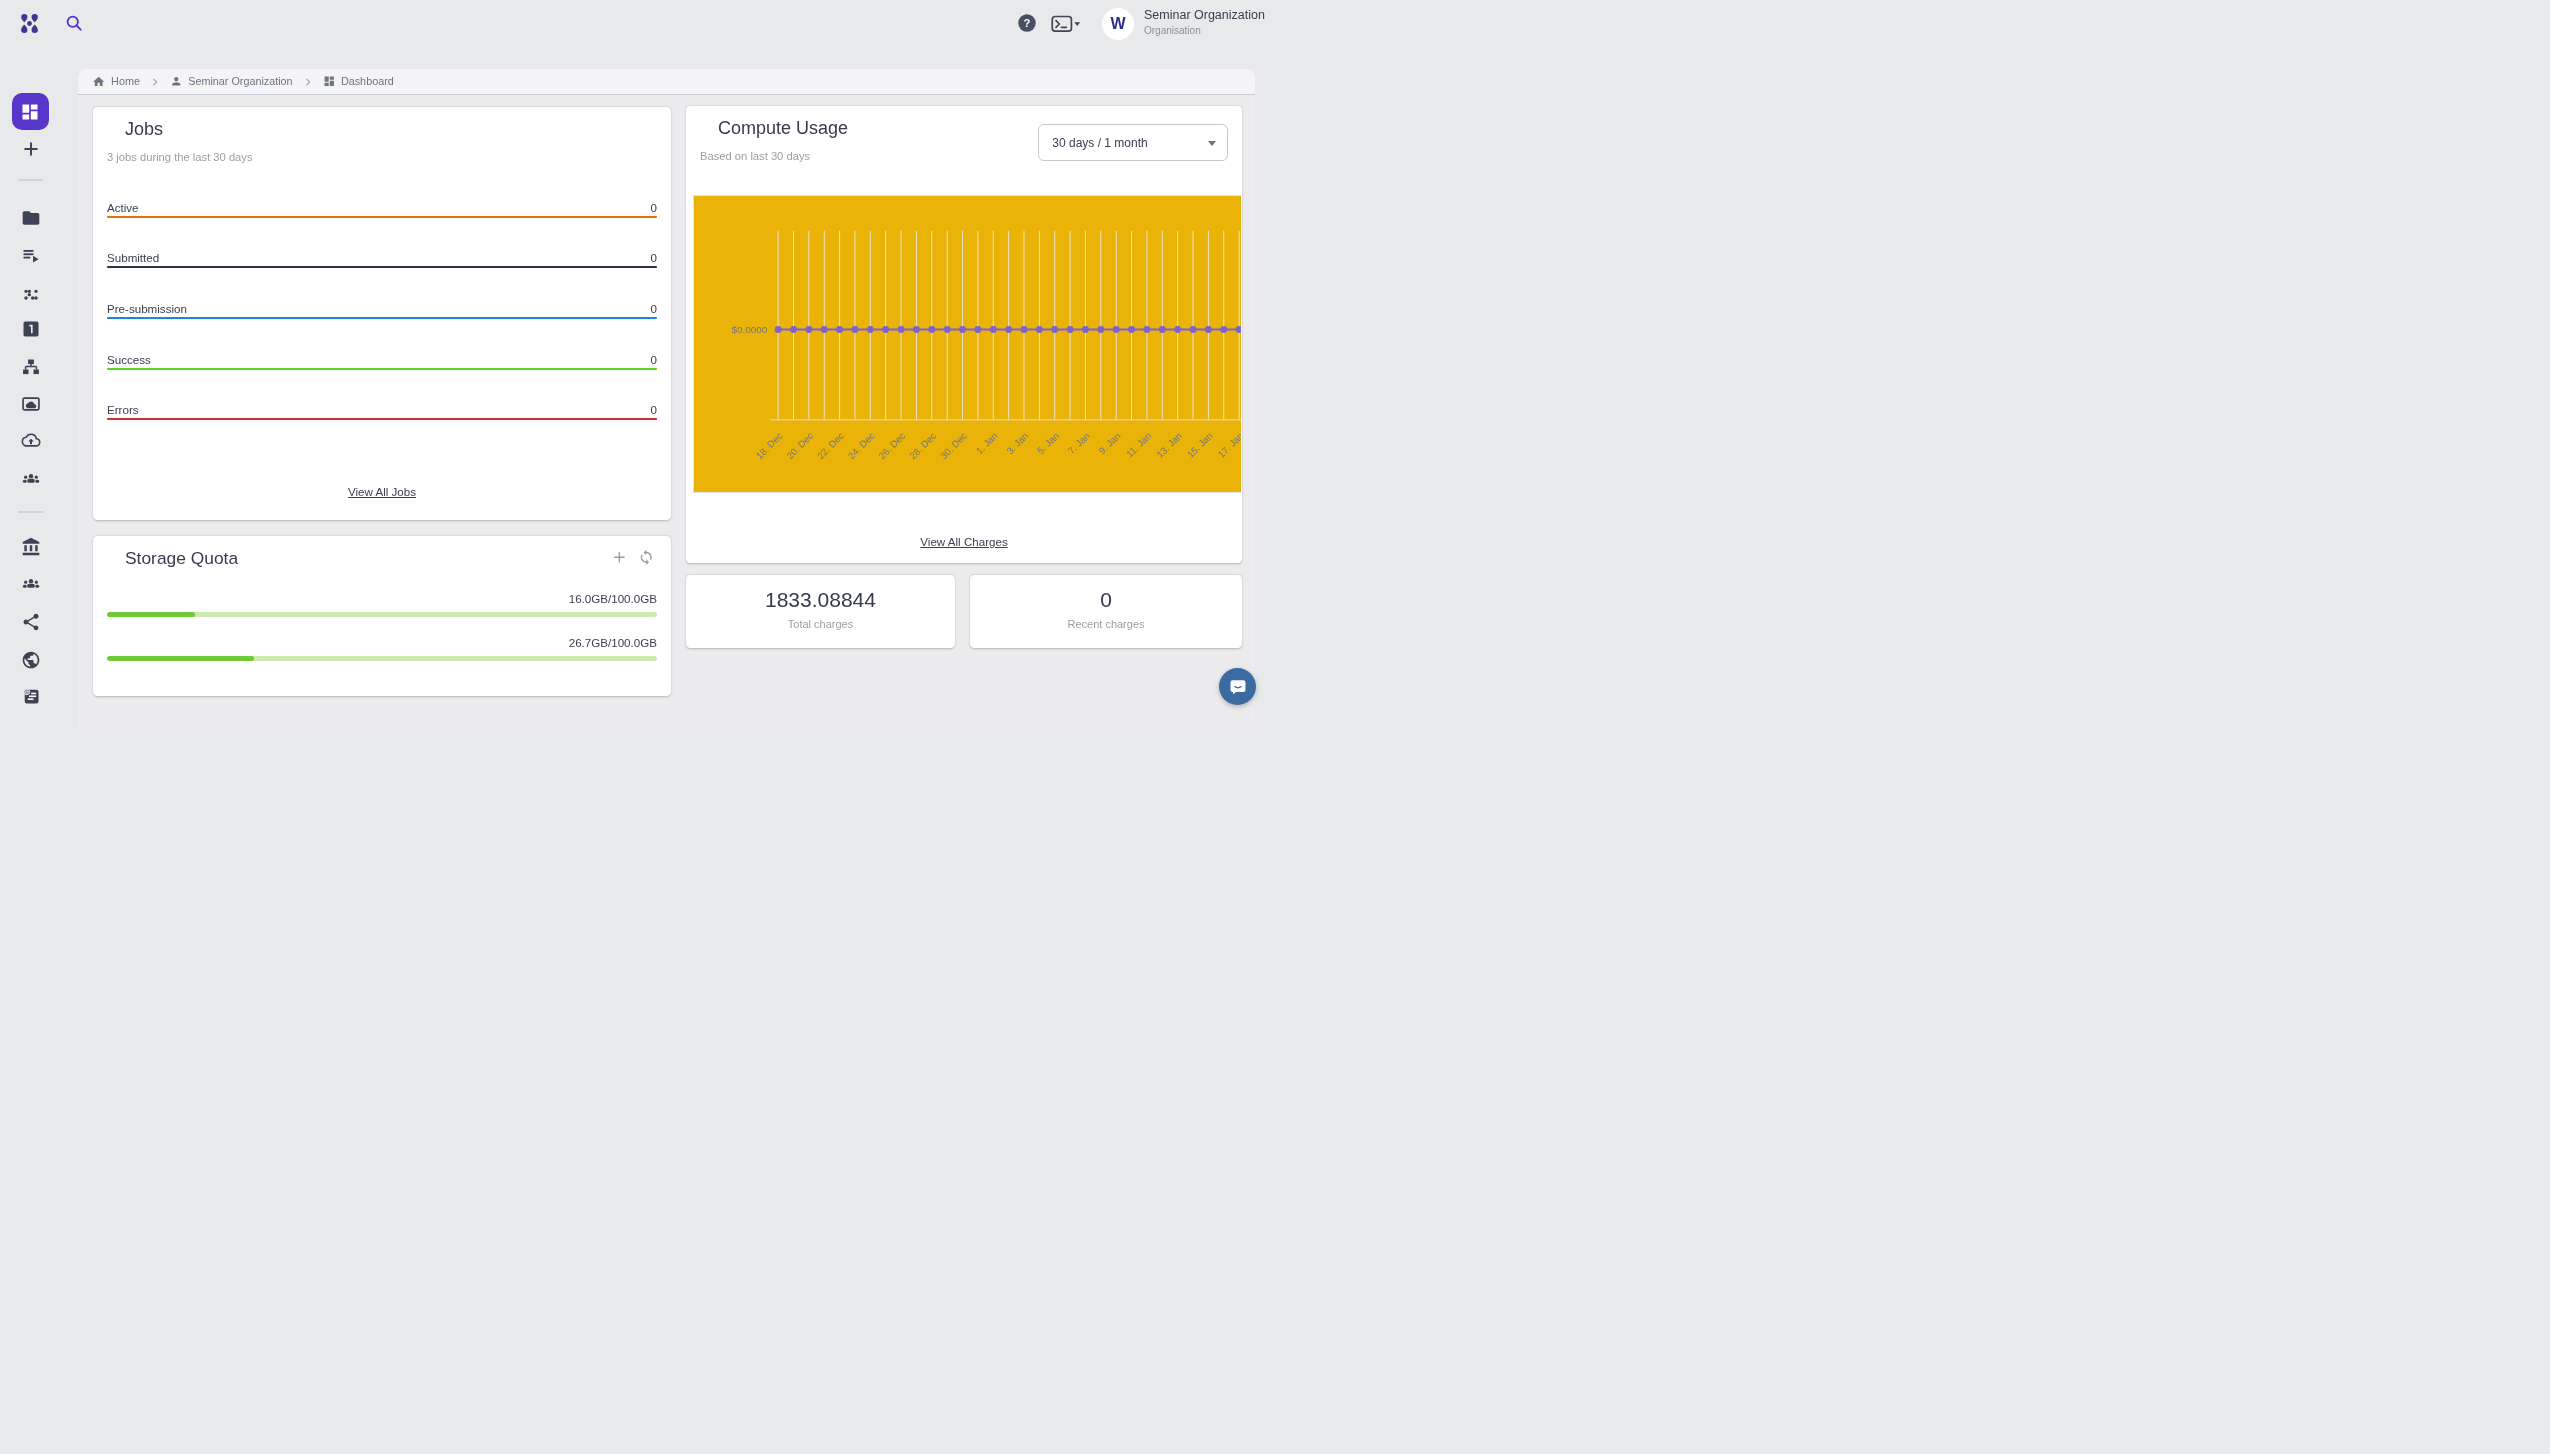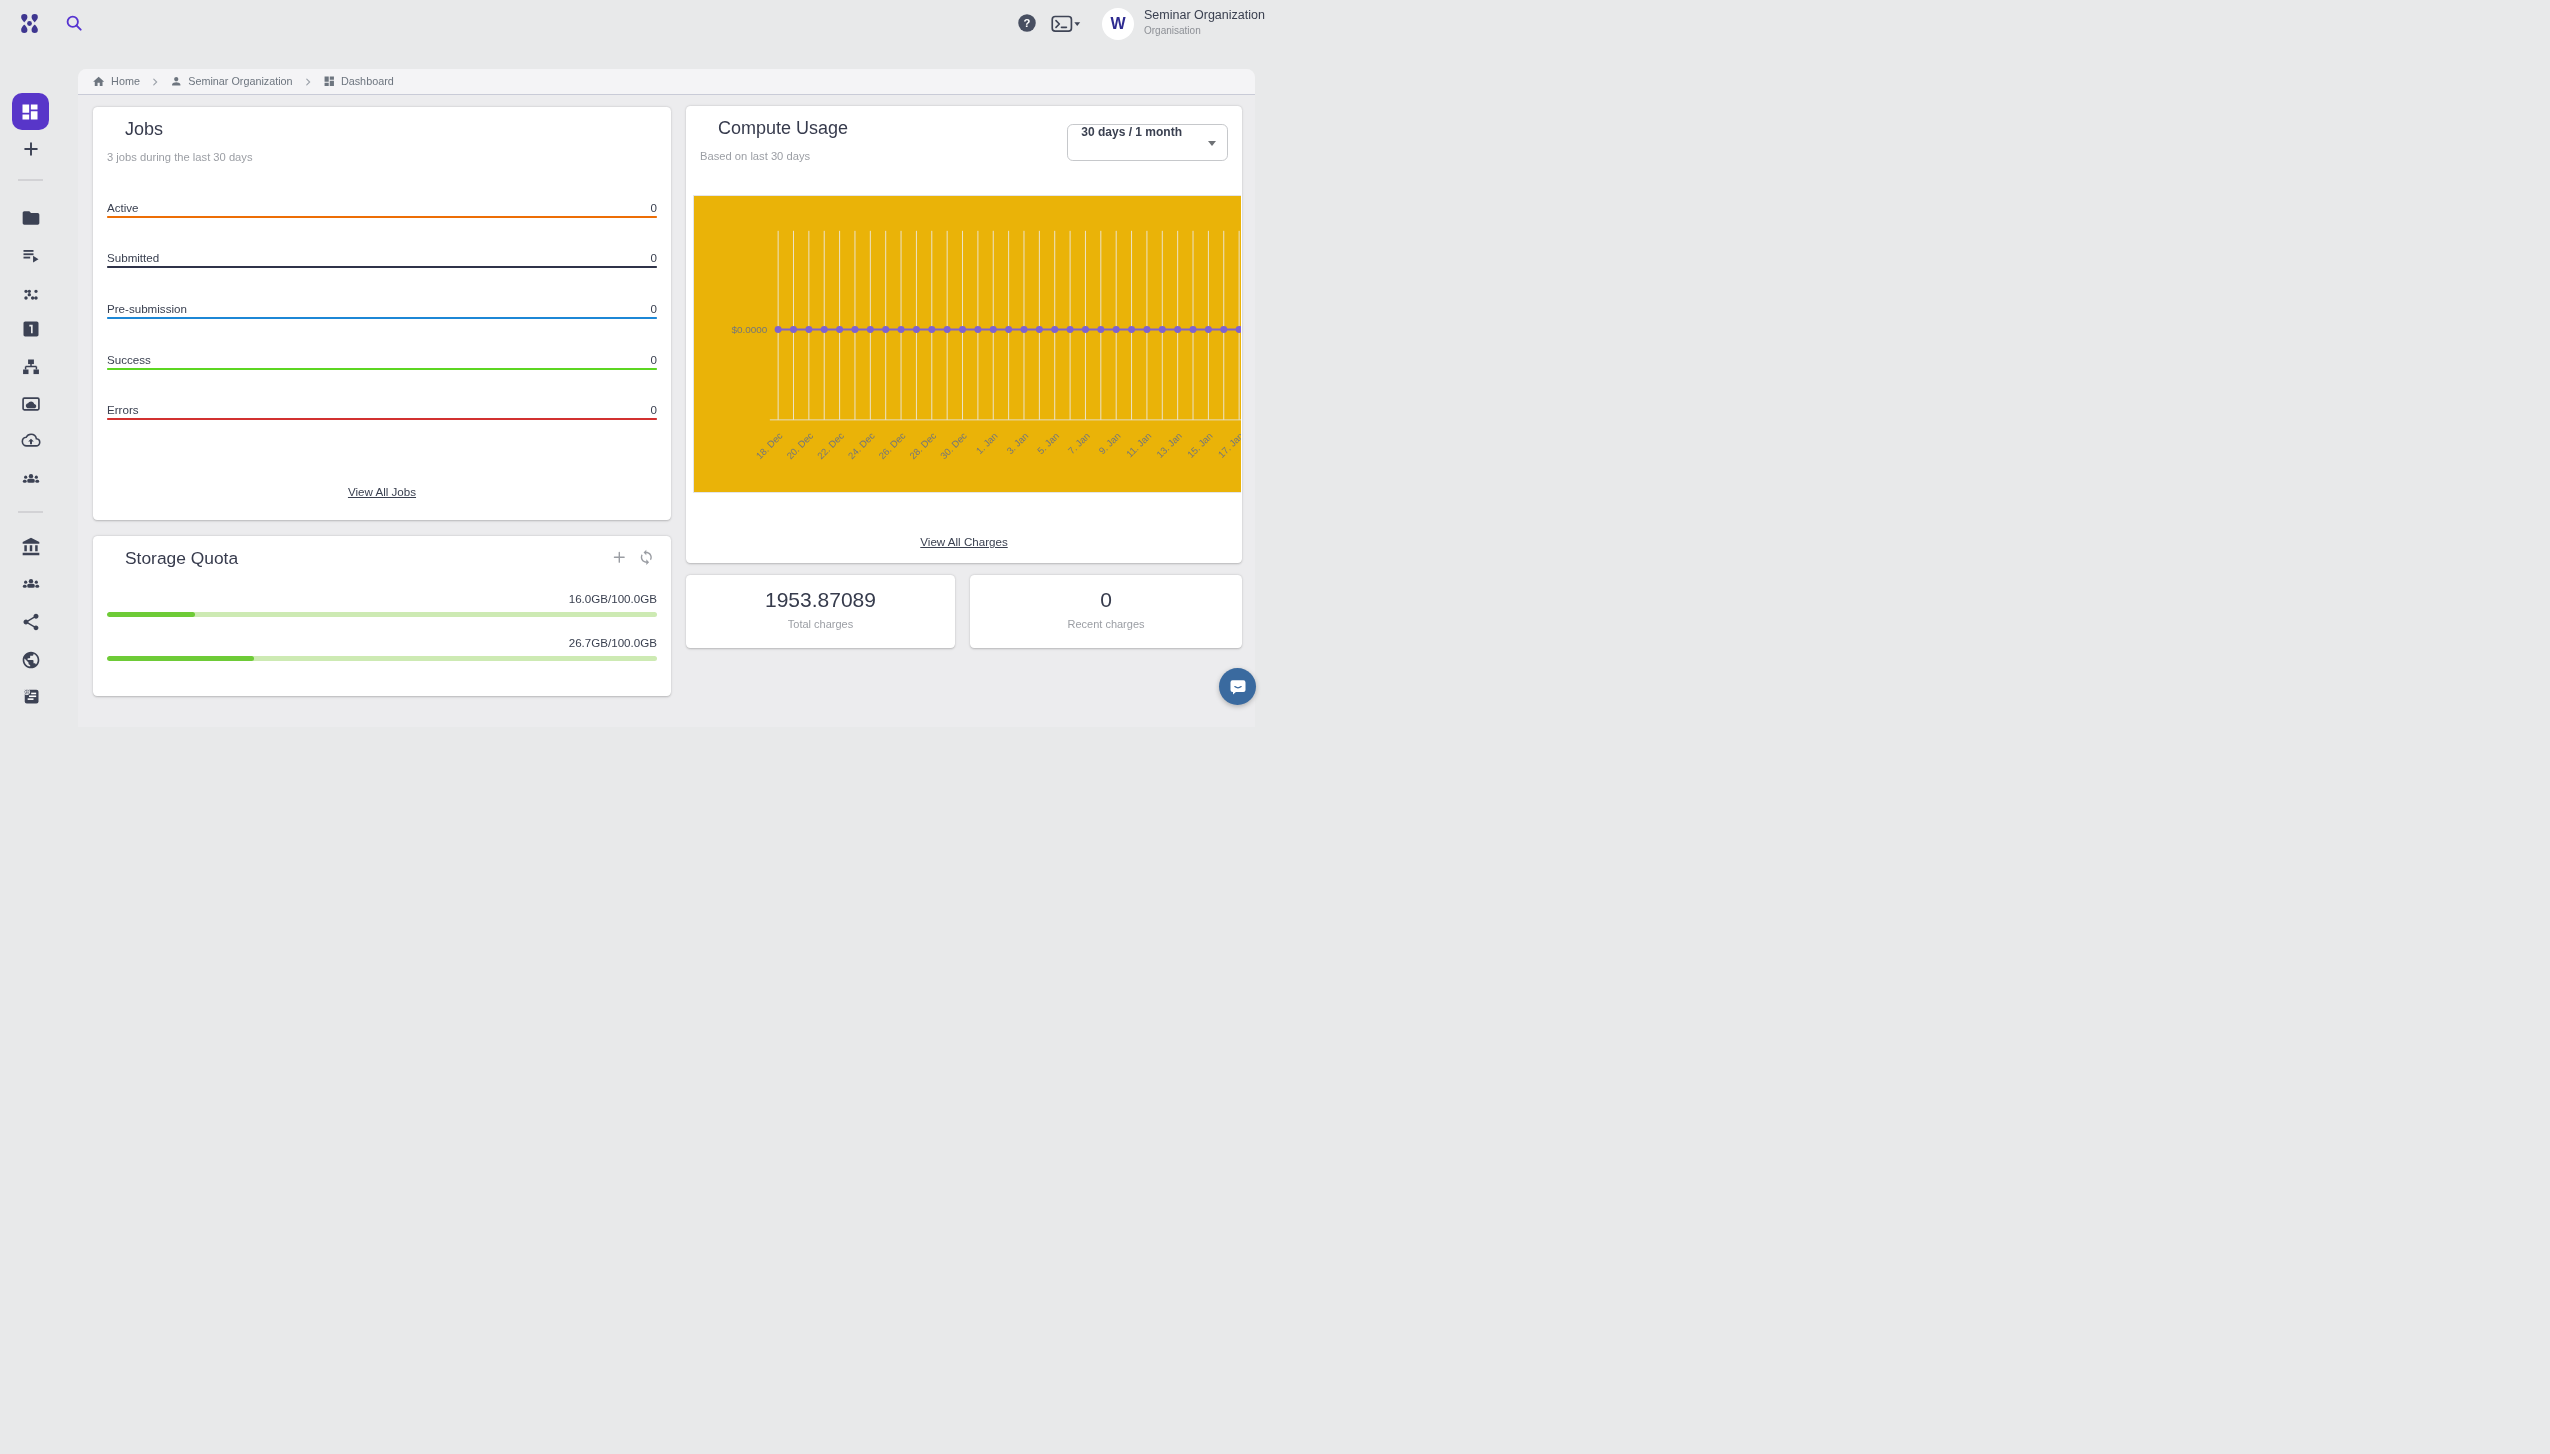--- a/index.html
+++ b/index.html
@@ -43,23 +43,23 @@
   .view-all{position:absolute;left:0;right:0;text-align:center;font-size:11.6px;color:#3a4050;
             text-decoration:underline;cursor:pointer;}
 
   
   .quota-label{position:absolute;right:14px;font-size:11.6px;color:#3a4050;}
   .quota-track{position:absolute;left:14px;right:14px;height:5px;border-radius:2.5px;overflow:hidden;}
   .quota-fill{height:100%;border-radius:2.5px;}
   .mini-icon{position:absolute;width:16.6px;height:16.6px;cursor:pointer;}
 
   
-  .range-select{position:absolute;top:18px;right:14px;width:161px;height:37px;background:#fff;
+  .range-select{position:absolute;top:18px;right:14px;width:190px;height:37px;background:#fff;
                 border:0.8px solid #c6c8cb;border-radius:5.8px;box-sizing:border-box;cursor:pointer;
-                display:flex;font-weight:bold;}
+                display:flex;align-items:center;}
   .range-select span{margin-left:13.3px;font-size:12px;color:#3a4050;}
   .range-caret{position:absolute;right:10.8px;top:16px;width:0;height:0;
                border-left:4.2px solid transparent;border-right:4.2px solid transparent;border-top:5px solid #6f7276;}
   .chart-box{position:absolute;left:6.6px;top:89px;width:548px;height:298px;background:#eab308;
              border:0.8px solid #e4e5e8;border-right:none;box-sizing:border-box;overflow:hidden;}
 
   
   .stat-value{position:absolute;left:0;right:0;top:13.3px;text-align:center;font-size:21px;color:#363b4c;}
   .stat-label{position:absolute;left:0;right:0;top:43px;text-align:center;font-size:11px;color:#9b9ea4;}
 
@@ -407,21 +407,21 @@
             <text x="588.8666666666668" y="290" text-anchor="end" font-size="11.5" fill="#73767c" transform="rotate(-45 588.8666666666668 290)">13. Jan</text>
             <text x="625.9333333333334" y="290" text-anchor="end" font-size="11.5" fill="#73767c" transform="rotate(-45 625.9333333333334 290)">15. Jan</text>
             <text x="663" y="290" text-anchor="end" font-size="11.5" fill="#73767c" transform="rotate(-45 663 290)">17. Jan</text>
           </svg>
       </div>
 
       <a class="view-all" style="top:429px">View All Charges</a>
     </div>
 
     <div class="card" style="left:608px;top:506px;width:269px;height:73px">
-      <div class="stat-value">1953.87089</div>
+      <div class="stat-value">1833.08844</div>
       <div class="stat-label">Total charges</div>
     </div>
     <div class="card" style="left:892px;top:506px;width:272px;height:73px">
       <div class="stat-value">0</div>
       <div class="stat-label">Recent charges</div>
     </div>
   </div>
 
   <div class="chat-bubble">
     <svg width="20" height="20" viewBox="0 0 24 24">

